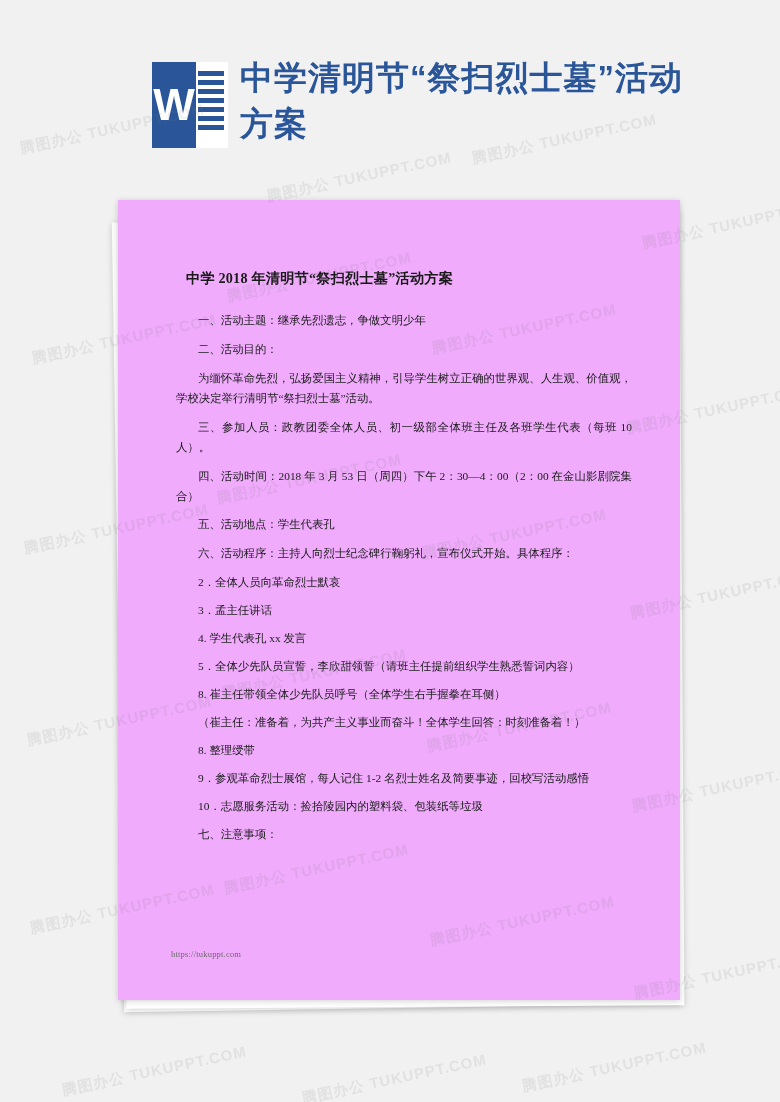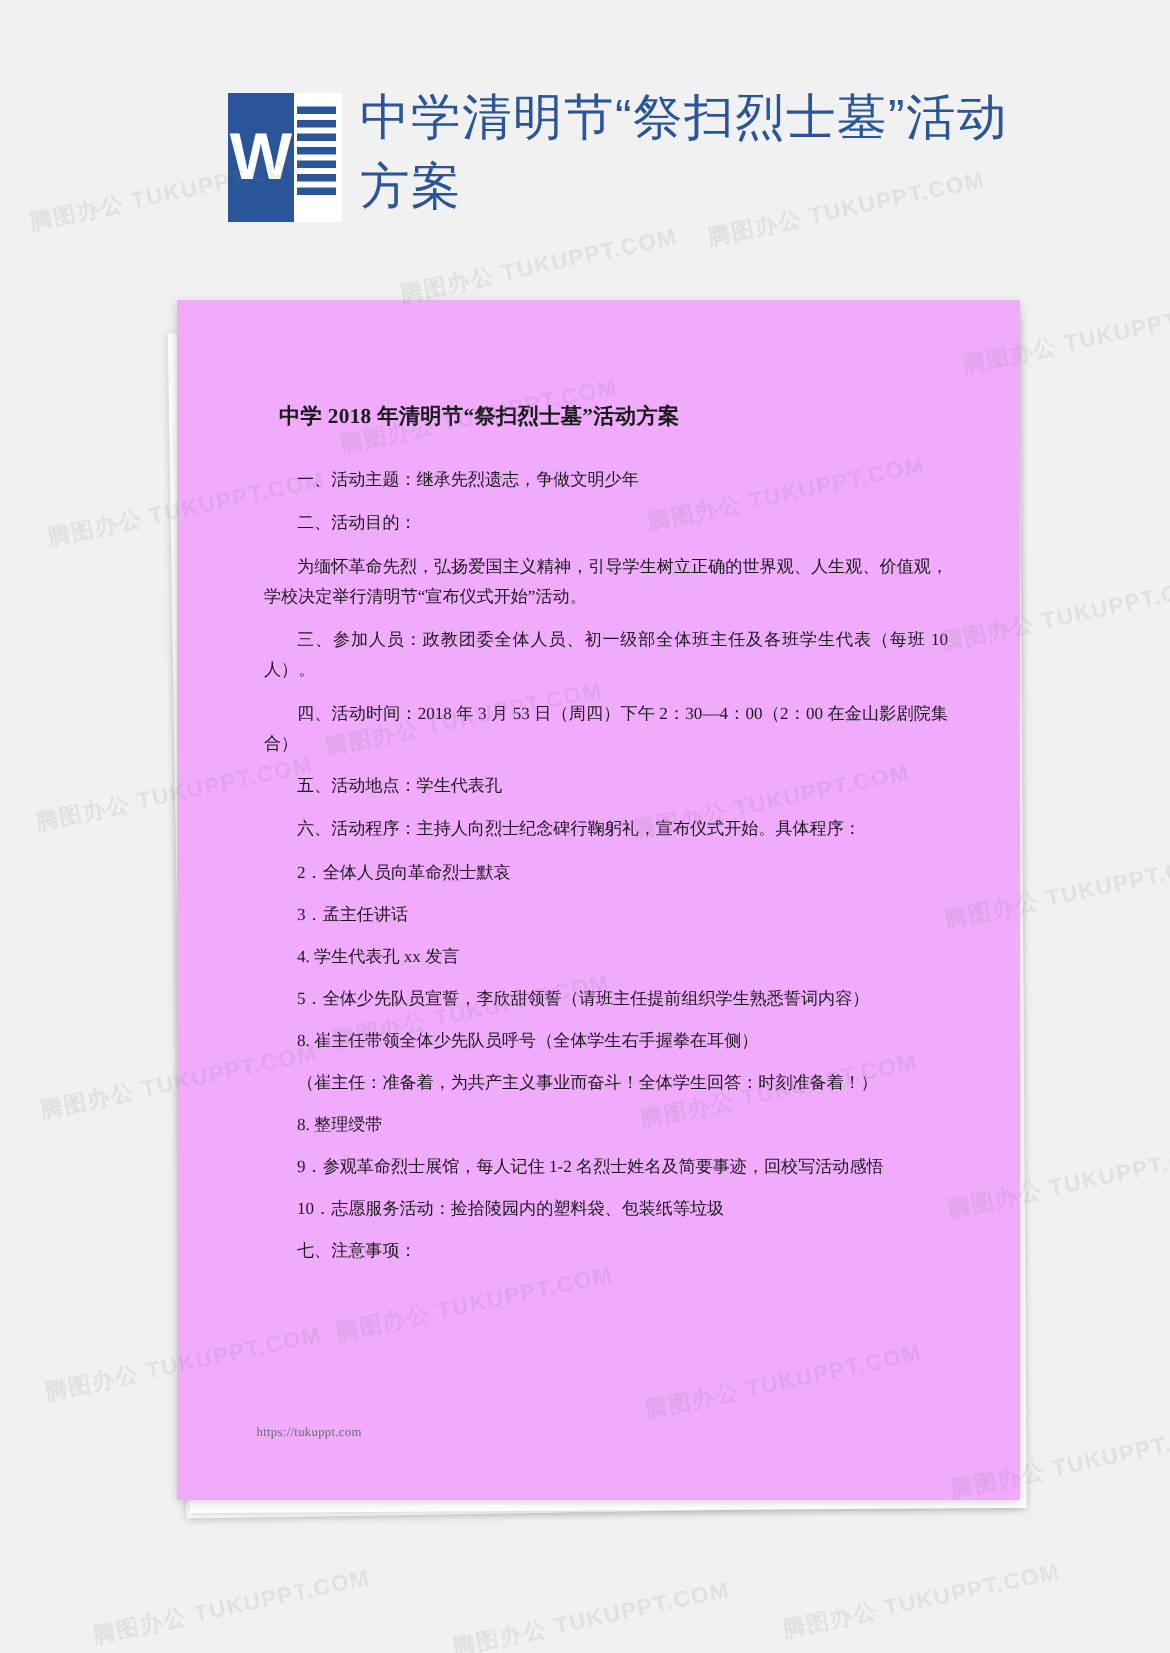--- a/index.html
+++ b/index.html
@@ -81,21 +81,21 @@
     width: 26px;
   }
   .header-title {
     position: absolute;
     left: 240px;
     top: 55px;
     width: 460px;
     color: #2a5699;
     font-family: "Liberation Sans", sans-serif;
     font-size: 33px;
-    font-weight: normal;
+    font-weight: bold;
     line-height: 46px;
     letter-spacing: 1px;
   }
 
   
   .page-stack {
     position: absolute;
     left: 0; top: 0;
     width: 780px; height: 1102px;
   }
@@ -190,21 +190,21 @@
 </div>
 
 <div class="page-stack">
   <div class="sheet sheet-back2"></div>
   <div class="sheet sheet-back1"></div>
   <div class="sheet sheet-front">
     <div class="doc">
       <div class="doc-title">中学 2018 年清明节“祭扫烈士墓”活动方案</div>
       <p class="p">一、活动主题：继承先烈遗志，争做文明少年</p>
       <p class="p">二、活动目的：</p>
-      <p class="p">为缅怀革命先烈，弘扬爱国主义精神，引导学生树立正确的世界观、人生观、价值观，学校决定举行清明节“宣布仪式开始”活动。</p>
+      <p class="p">为缅怀革命先烈，弘扬爱国主义精神，引导学生树立正确的世界观、人生观、价值观，学校决定举行清明节“祭扫烈士墓”活动。</p>
       <p class="p">三、参加人员：政教团委全体人员、初一级部全体班主任及各班学生代表（每班 10 人）。</p>
       <p class="p">四、活动时间：2018 年 3 月 53 日（周四）下午 2：30—4：00（2：00 在金山影剧院集合）</p>
       <p class="p">五、活动地点：学生代表孔</p>
       <p class="p">六、活动程序：主持人向烈士纪念碑行鞠躬礼，宣布仪式开始。具体程序：</p>
       <p class="p tight">2．全体人员向革命烈士默哀</p>
       <p class="p tight">3．孟主任讲话</p>
       <p class="p tight">4. 学生代表孔 xx 发言</p>
       <p class="p tight">5．全体少先队员宣誓，李欣甜领誓（请班主任提前组织学生熟悉誓词内容）</p>
       <p class="p tight">8. 崔主任带领全体少先队员呼号（全体学生右手握拳在耳侧）</p>
       <p class="p tight">（崔主任：准备着，为共产主义事业而奋斗！全体学生回答：时刻准备着！）</p>

